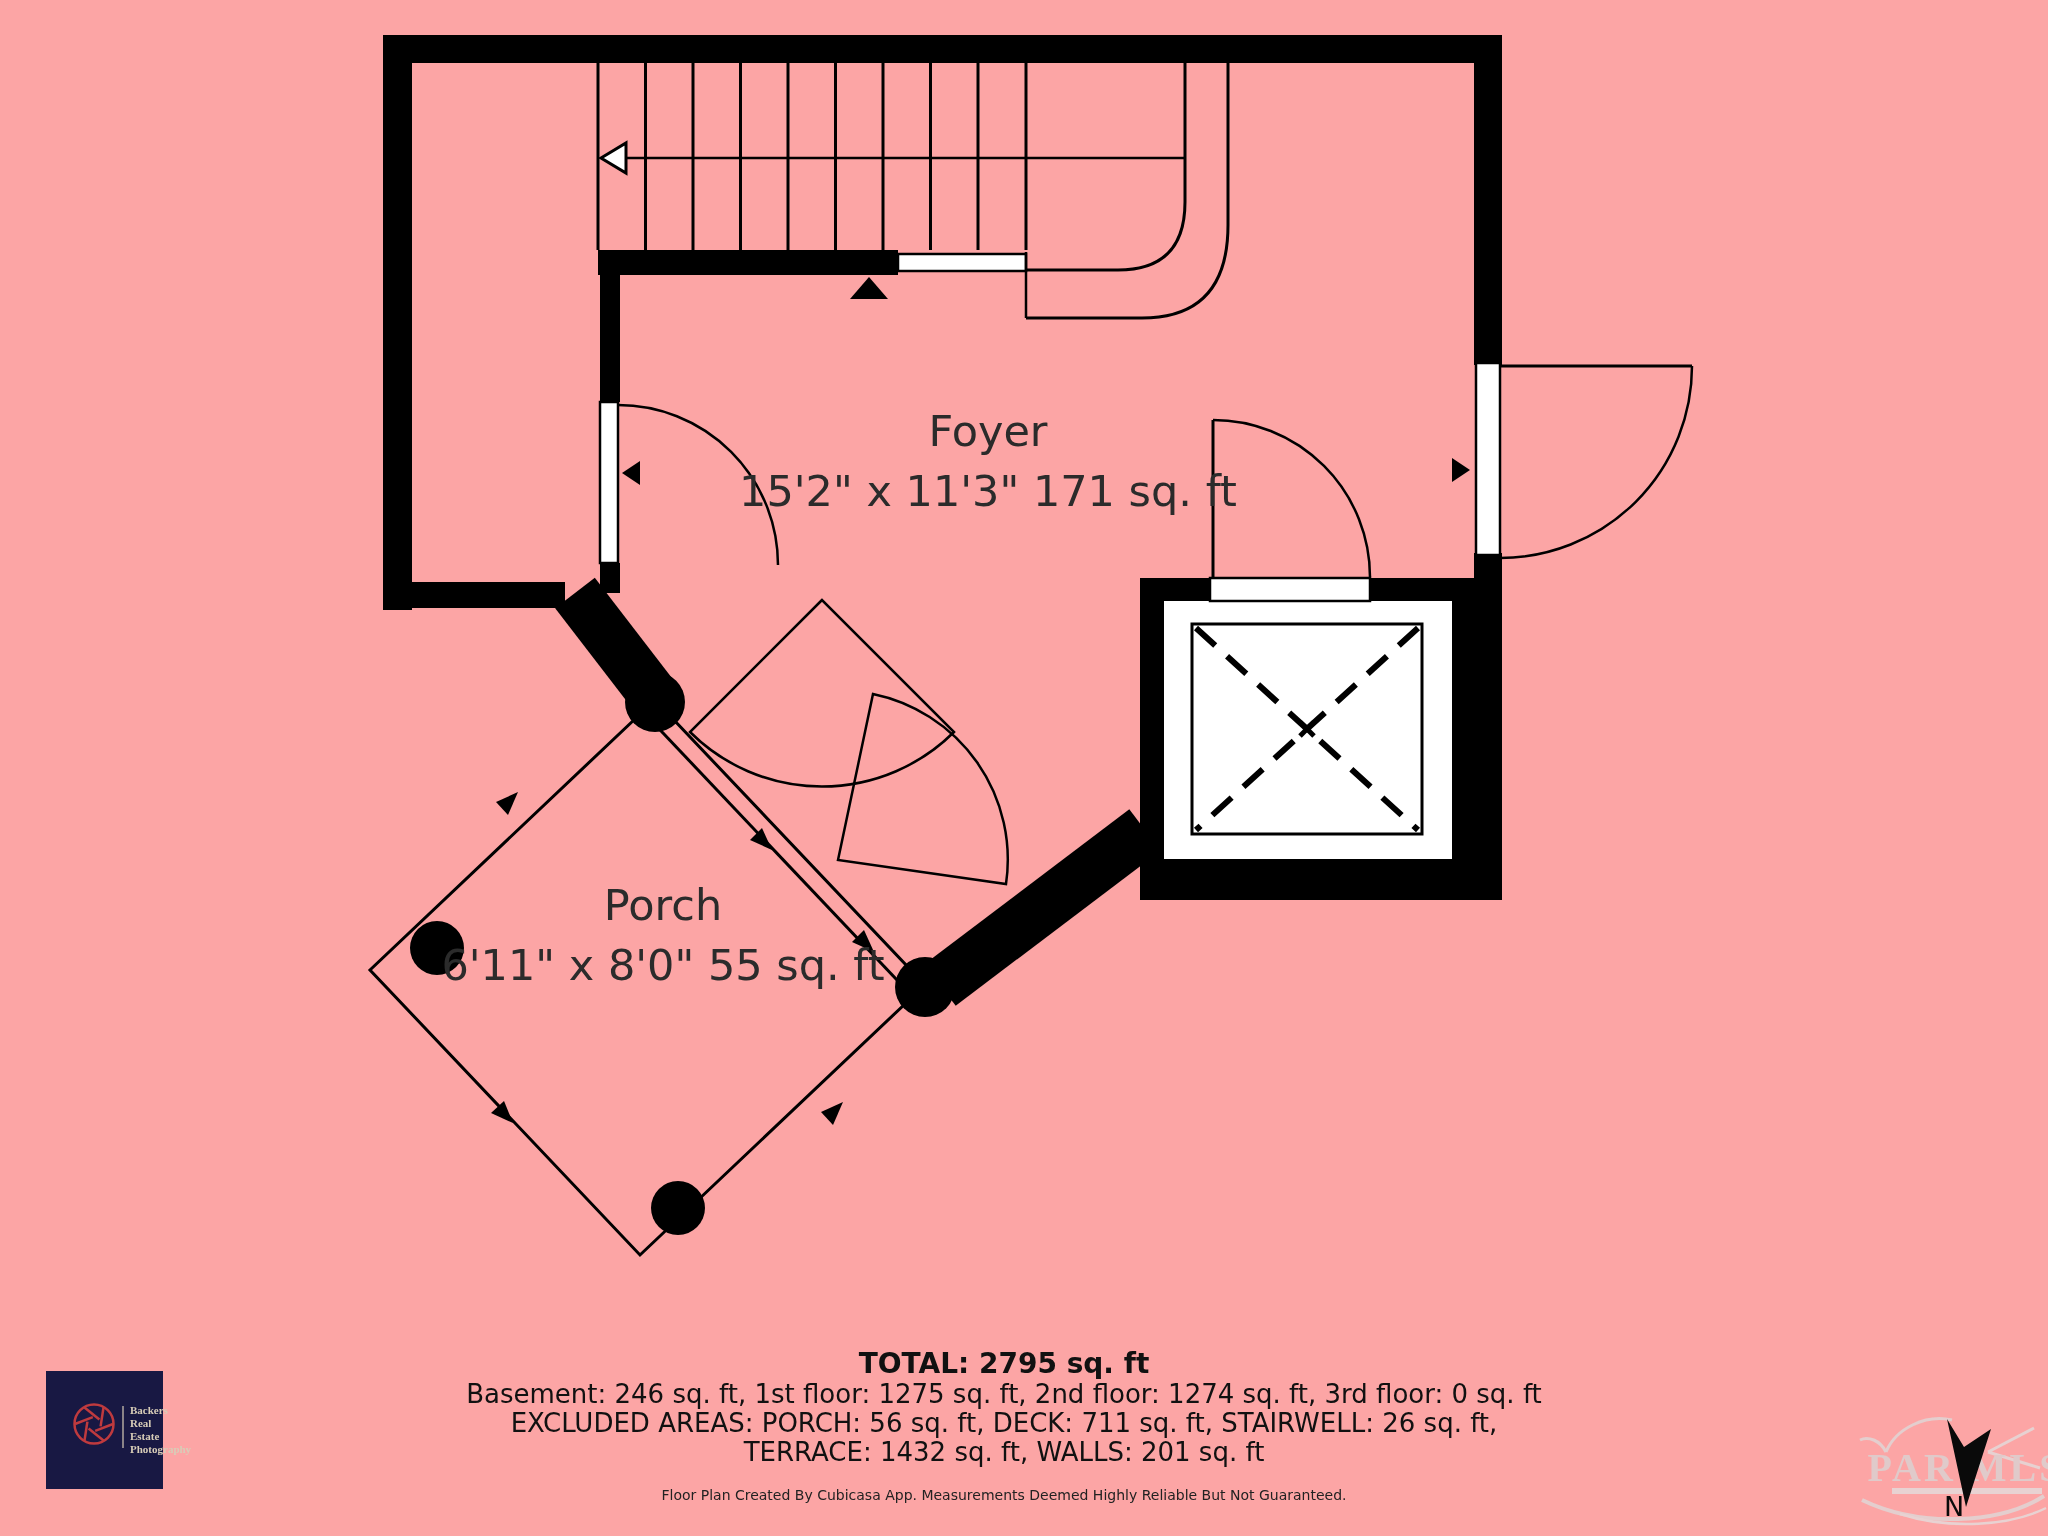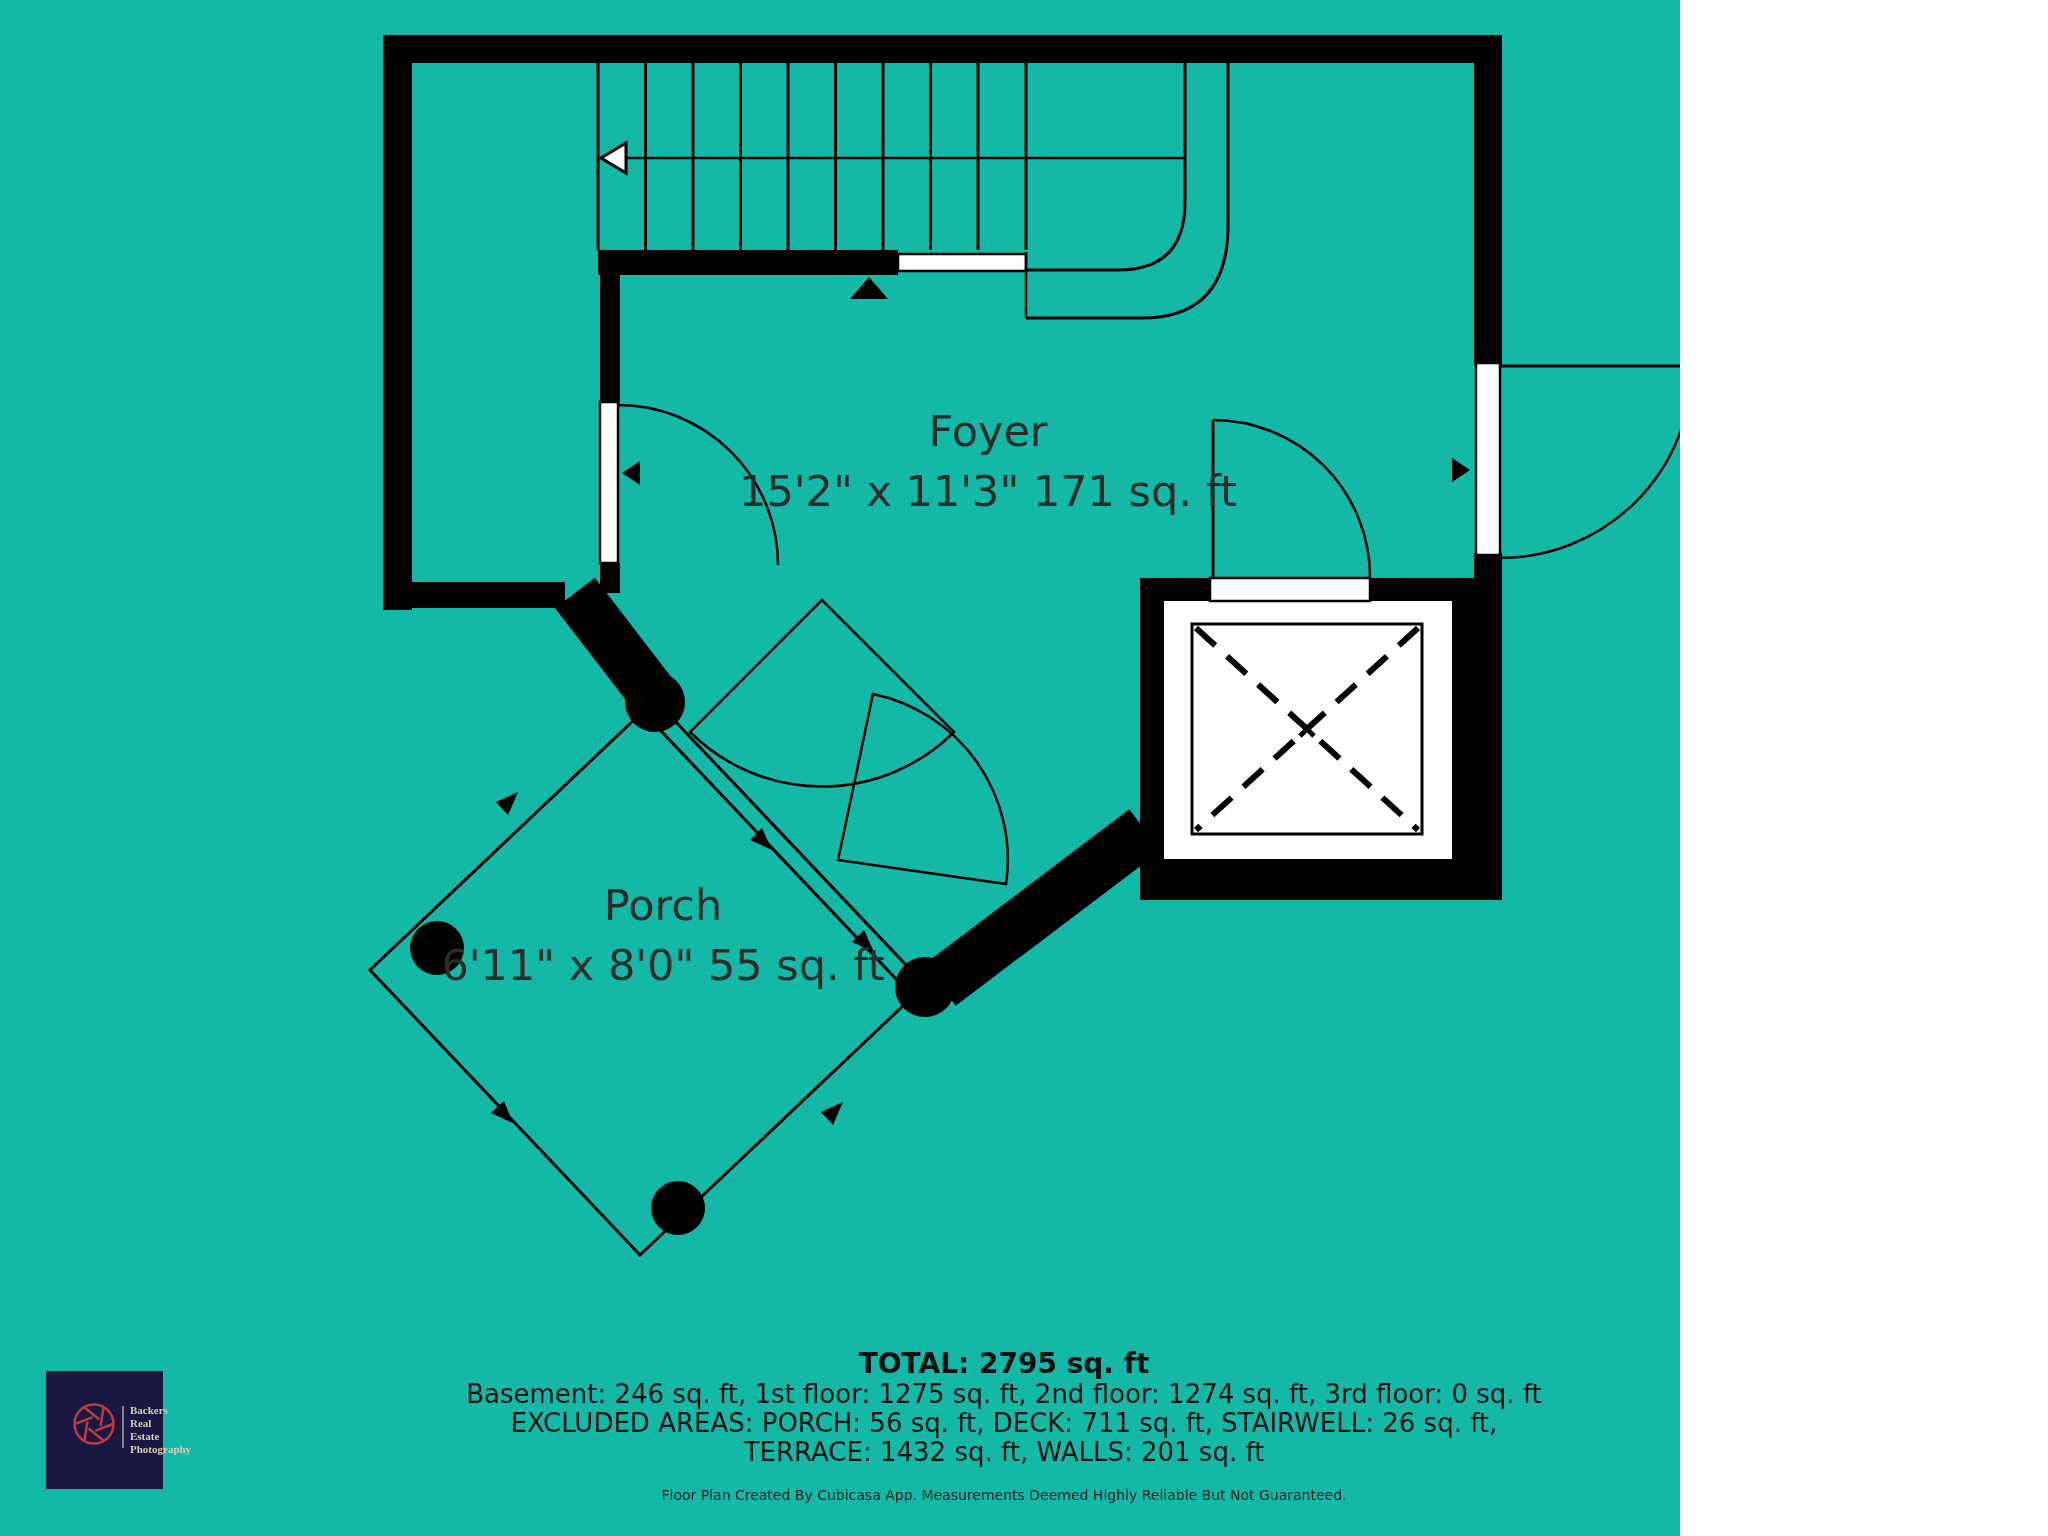--- a/index.html
+++ b/index.html
@@ -1,16 +1,16 @@
 <!DOCTYPE html>
 <html><head>
 <meta charset="utf-8">
 <style>
   html,body{margin:0;padding:0;background:#ffffff;}
-  .page{width:1680px;height:1536px;position:relative;background:#14b8a6;overflow:hidden;}
+  .page{width:2048px;height:1536px;position:relative;background:#fca5a5;overflow:hidden;}
   svg{display:block;}
   text{font-family:"DejaVu Sans",sans-serif;}
   .room-name{font-size:43px;fill:#2b2b2b;}
   .room-dim{font-size:43px;fill:#2b2b2b;}
   .sum-total{font-size:28px;font-weight:bold;fill:#111;}
   .sum-line{font-size:26px;fill:#111;}
   .sum-small{font-size:14px;fill:#222;}
   .logo-line{font-family:"Liberation Serif",serif;font-size:11px;font-weight:bold;fill:#d8cdb8;}
   .wm-text{font-family:"Liberation Serif",serif;font-size:40px;font-weight:bold;fill:#d7d7d7;letter-spacing:3px;}
   .n-letter{font-size:27px;fill:#0a0a0a;}

